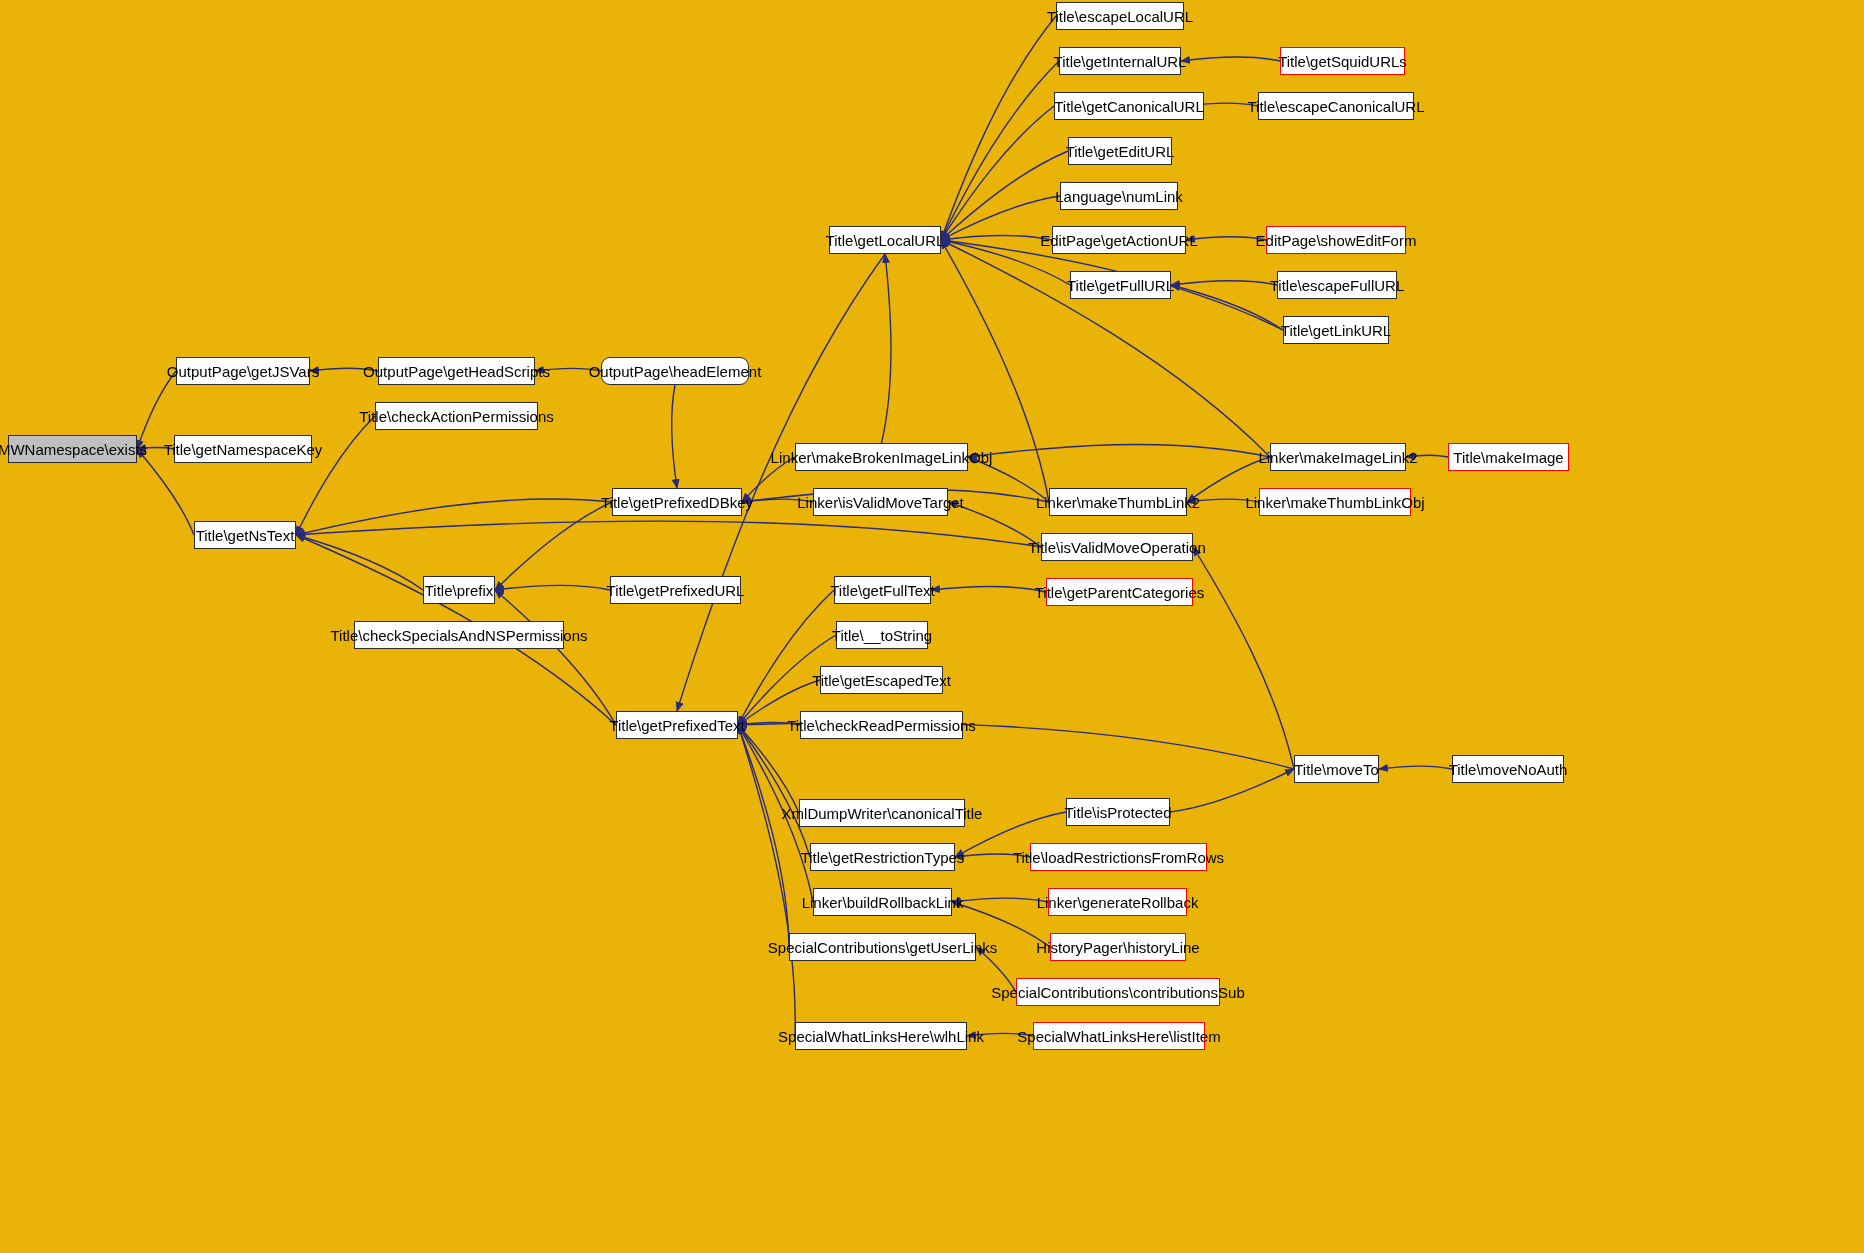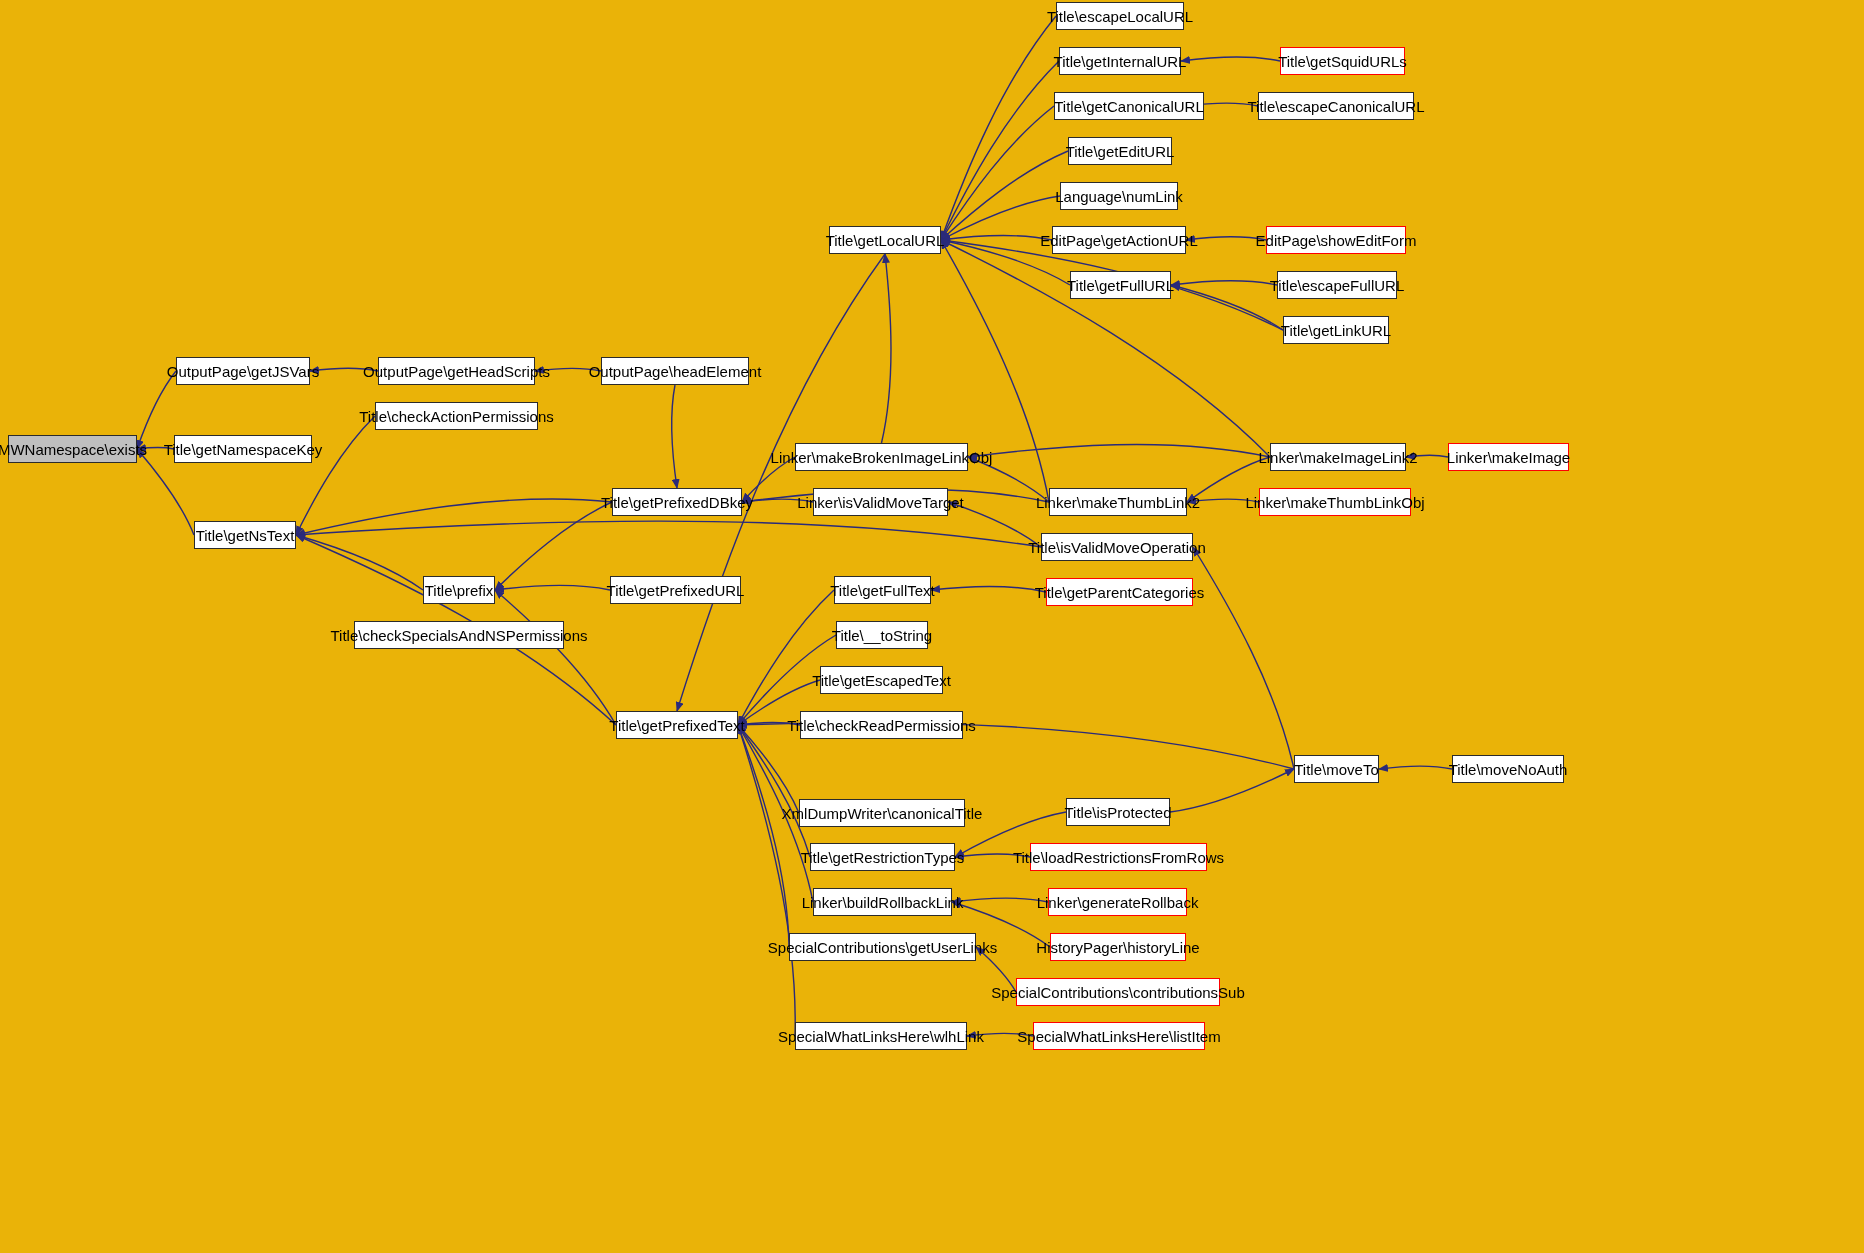--- a/index.html
+++ b/index.html
@@ -116,27 +116,27 @@
     <div class="node" style="left: 1068px; top: 137px; width: 104px;">Title\getEditURL</div>
     <div class="node" style="left: 1060px; top: 182px; width: 118px;">Language\numLink</div>
     <div class="node" style="left: 829px; top: 226px; width: 112px;">Title\getLocalURL</div>
     <div class="node" style="left: 1052px; top: 226px; width: 134px;">EditPage\getActionURL</div>
     <div class="node red" style="left: 1266px; top: 226px; width: 140px;">EditPage\showEditForm</div>
     <div class="node" style="left: 1070px; top: 271px; width: 101px;">Title\getFullURL</div>
     <div class="node" style="left: 1277px; top: 271px; width: 120px;">Title\escapeFullURL</div>
     <div class="node" style="left: 1283px; top: 316px; width: 106px;">Title\getLinkURL</div>
     <div class="node" style="left: 176px; top: 357px; width: 134px;">OutputPage\getJSVars</div>
     <div class="node" style="left: 378px; top: 357px; width: 157px;">OutputPage\getHeadScripts</div>
-    <div class="node" style="left: 601px; top: 357px; width: 148px;">OutputPage\headElement</div>
+    <div class="node" style="left: 601px; top: 357px; width: 148px; border-radius: 9px;">OutputPage\headElement</div>
     <div class="node" style="left: 375px; top: 402px; width: 163px;">Title\checkActionPermissions</div>
     <div class="node root" style="left: 8px; top: 435px; width: 129px;">MWNamespace\exists</div>
     <div class="node" style="left: 174px; top: 435px; width: 138px;">Title\getNamespaceKey</div>
     <div class="node" style="left: 795px; top: 443px; width: 173px;">Linker\makeBrokenImageLinkObj</div>
     <div class="node" style="left: 1270px; top: 443px; width: 136px;">Linker\makeImageLink2</div>
-    <div class="node red" style="left: 1448px; top: 443px; width: 121px;">Linker\makeImage</div>
+    <div class="node red" style="left: 1448px; top: 443px; width: 121px;">Title\makeImage</div>
     <div class="node" style="left: 612px; top: 488px; width: 130px;">Title\getPrefixedDBkey</div>
     <div class="node" style="left: 813px; top: 488px; width: 135px;">Linker\isValidMoveTarget</div>
     <div class="node" style="left: 1049px; top: 488px; width: 138px;">Linker\makeThumbLink2</div>
     <div class="node red" style="left: 1259px; top: 488px; width: 152px;">Linker\makeThumbLinkObj</div>
     <div class="node" style="left: 194px; top: 521px; width: 102px;">Title\getNsText</div>
     <div class="node" style="left: 1041px; top: 533px; width: 152px;">Title\isValidMoveOperation</div>
     <div class="node" style="left: 423px; top: 576px; width: 72px;">Title\prefix</div>
     <div class="node" style="left: 610px; top: 576px; width: 131px;">Title\getPrefixedURL</div>
     <div class="node" style="left: 834px; top: 576px; width: 97px;">Title\getFullText</div>
     <div class="node red" style="left: 1046px; top: 578px; width: 147px;">Title\getParentCategories</div>

